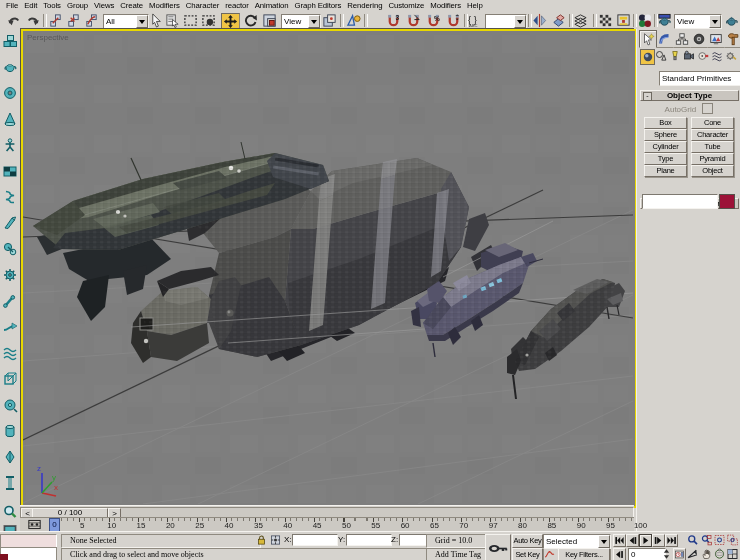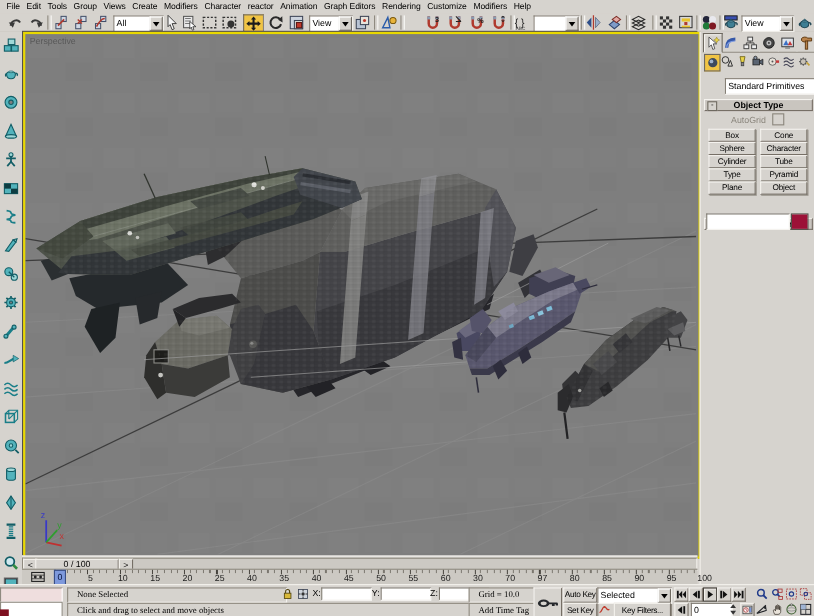--- a/index.html
+++ b/index.html
@@ -941,21 +941,21 @@
         <span>15</span>
         <span>20</span>
         <span>25</span>
         <span>40</span>
         <span>35</span>
         <span>40</span>
         <span>45</span>
         <span>50</span>
         <span>55</span>
         <span>60</span>
-        <span>30</span>
+        <span>65</span>
         <span>70</span>
         <span>97</span>
         <span>80</span>
         <span>85</span>
         <span>90</span>
         <span>95</span>
         <span>100</span>
       </div>
     <div id="tbmarker">0</div>
   </div>

